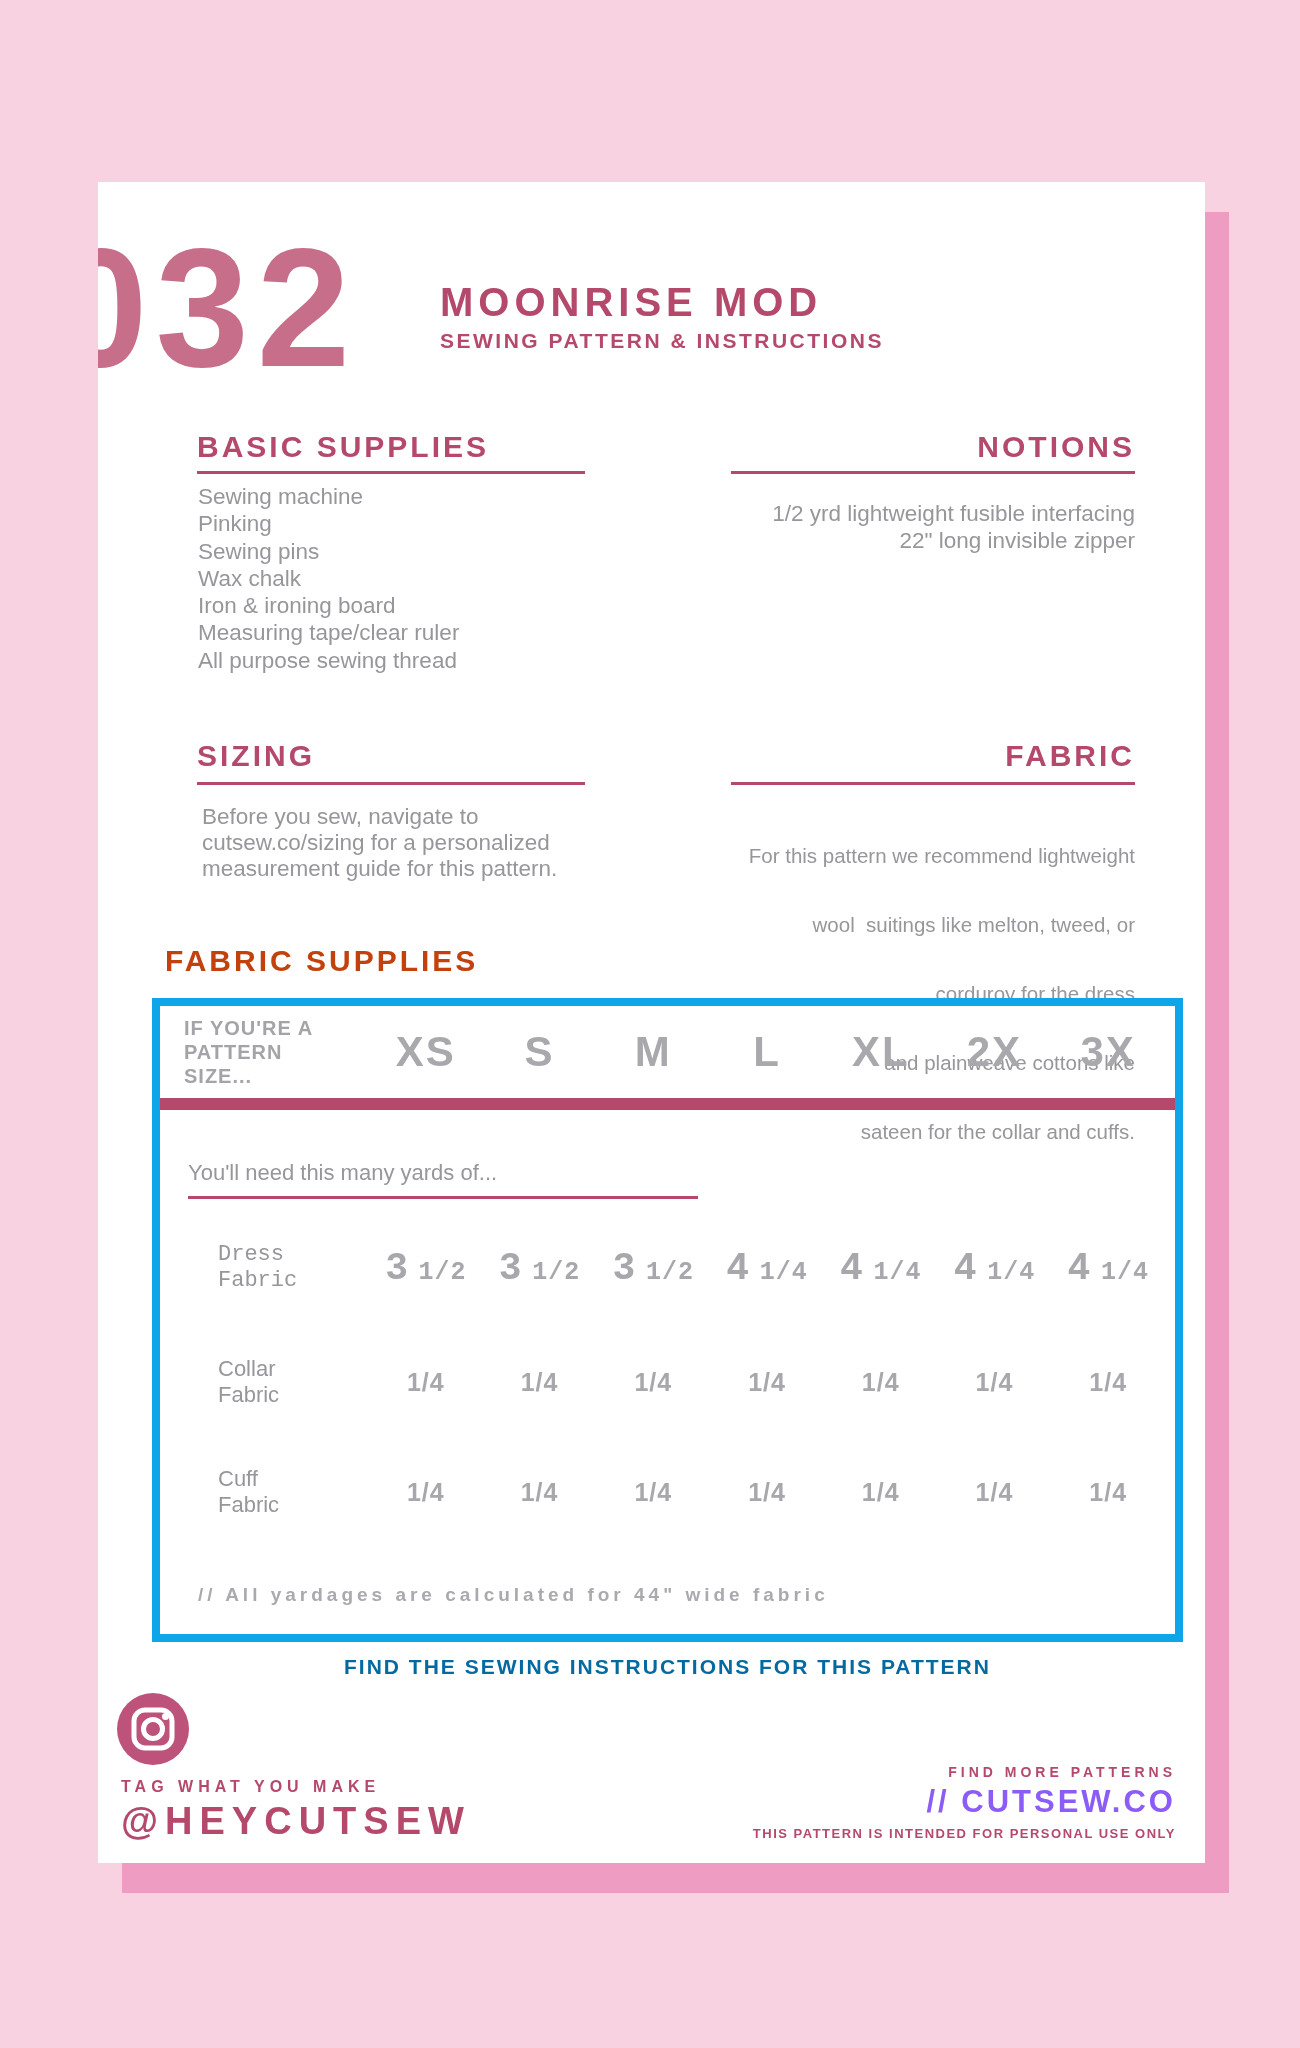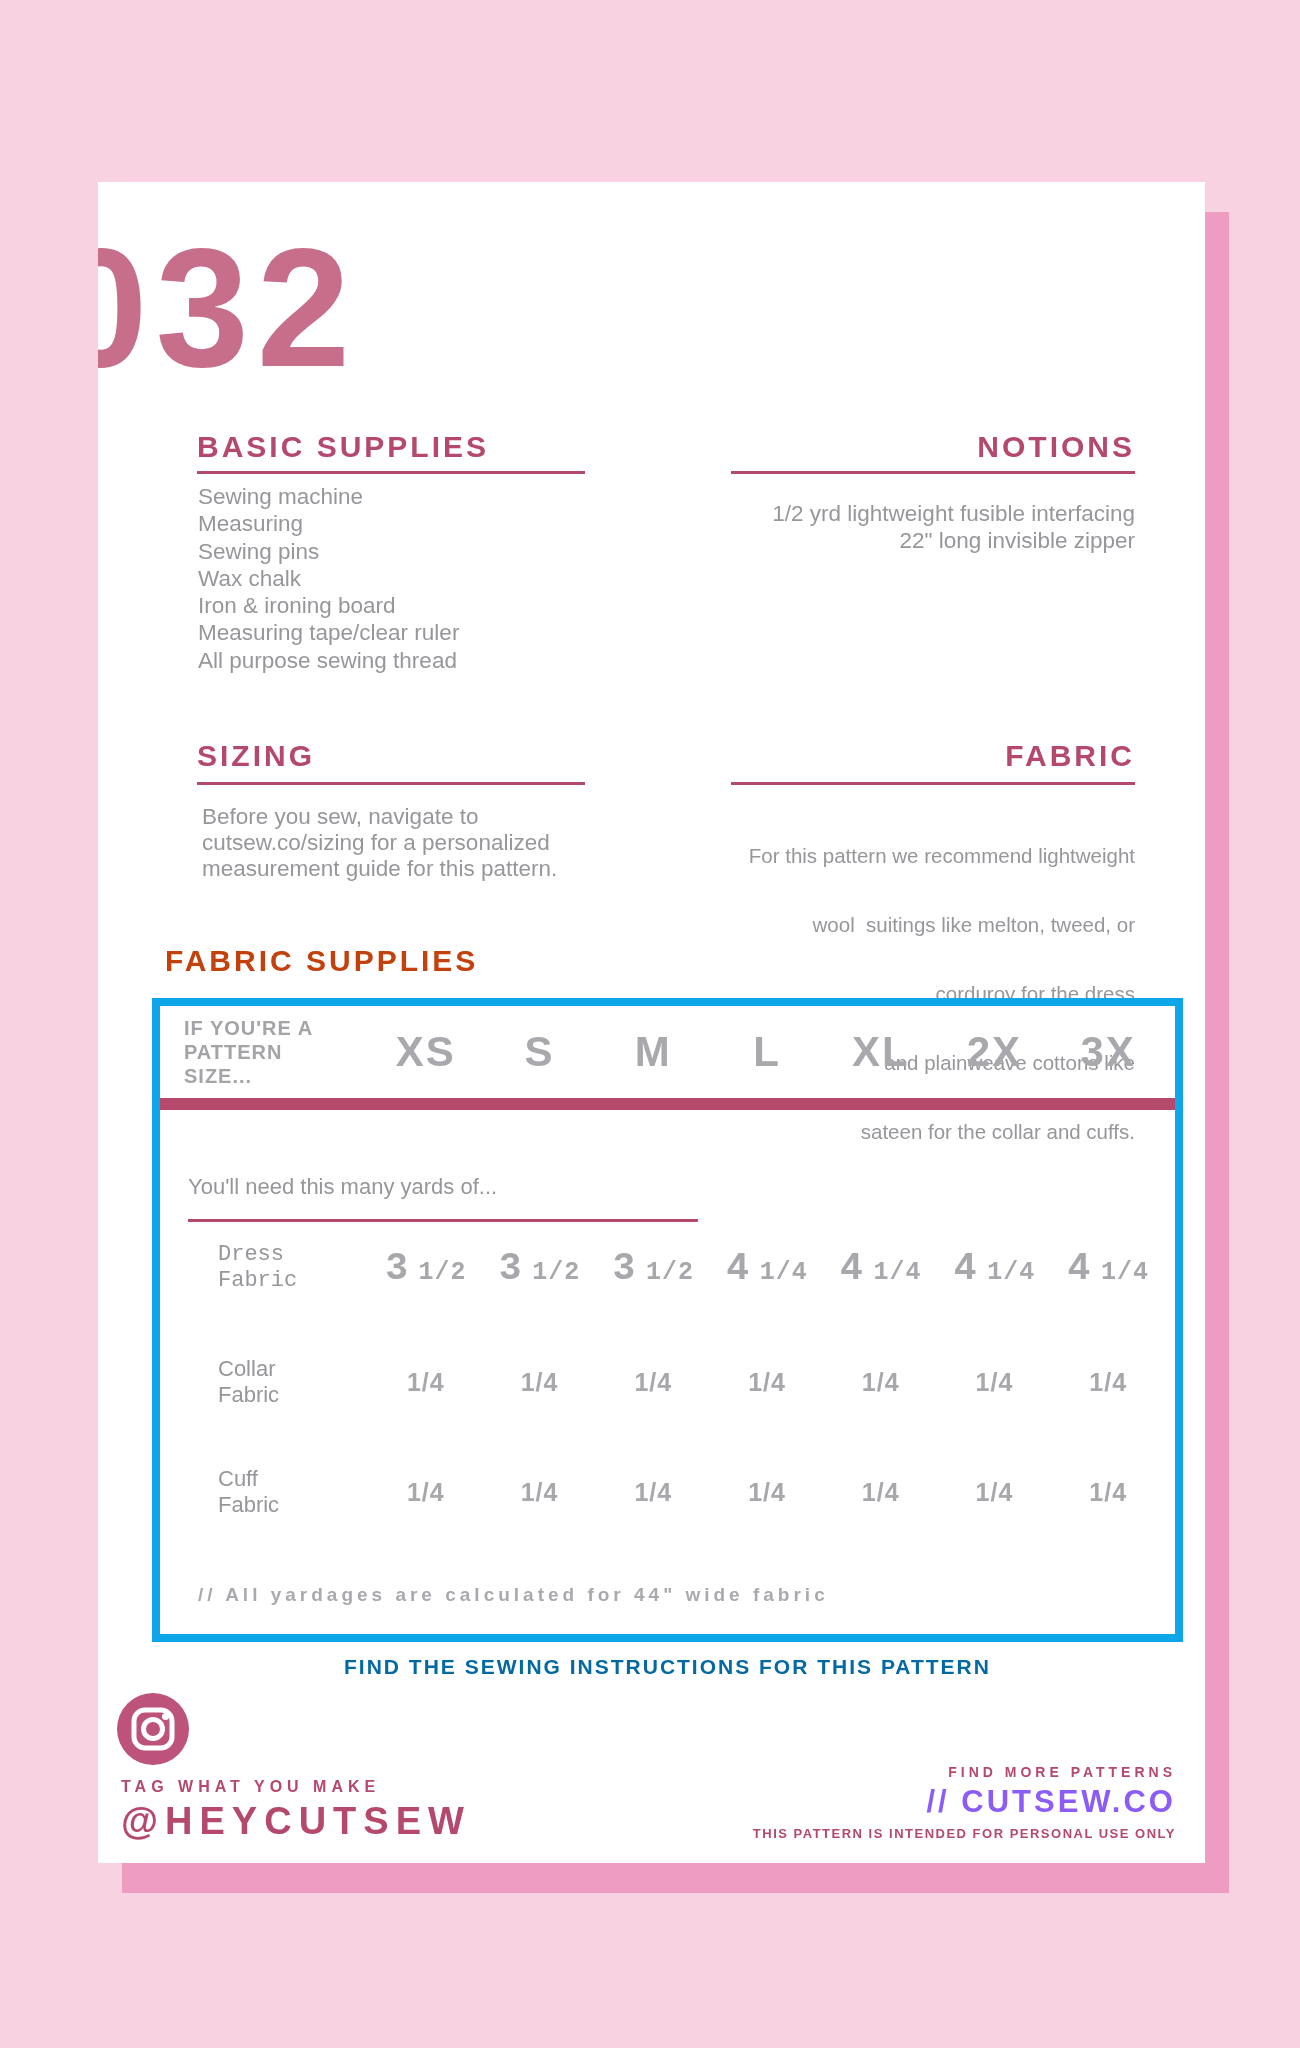--- a/index.html
+++ b/index.html
@@ -77,24 +77,24 @@
     width:185px; font-size:20px; font-weight:700;
     letter-spacing:1px; color:#a3a3a8; line-height:24px;
   }
   .t-size-cell {
     flex:1; text-align:center;
     font-size:42px; font-weight:800; letter-spacing:2px; color:#a8a8ad;
   }
   .t-sep { height:12px; background:#b5496b; width:100%; }
   .t-body { position:relative; height:518px; }
   .yards-label {
-    position:absolute; left:28px; top:64px;
+    position:absolute; left:28px; top:50px;
     font-size:22px; color:#96969b;
     border-bottom:3px solid #b5496b;
-    width:510px; padding-bottom:19px;
+    width:510px; padding-bottom:10px;
   }
   .t-row {
     position:absolute; left:24px; right:10px;
     display:flex; align-items:center;
   }
   .t-row-label {
     width:185px; padding-left:34px;
     font-size:22px; line-height:26px; color:#96969b;
   }
   .t-cell { flex:1; text-align:center; color:#a7a7ac; white-space:nowrap; }
@@ -128,25 +128,29 @@
   .more-line3 { font-size:13px; font-weight:800; letter-spacing:1.5px; color:#b5496b; margin-top:6px; }
 </style>
 </head>
 <body>
 
 <div class="shadow"></div>
 
 <div class="card">
 
   <div class="big-number">032</div>
+  <div class="title-block">
+    <div class="title">MOONRISE MOD</div>
+    <div class="subtitle">SEWING PATTERN &amp; INSTRUCTIONS</div>
+  </div>
 
   <div class="sect-head r1 left-col pos-row1-head">BASIC SUPPLIES</div>
   <div class="supplies-list gray">
     <span class="line-item">Sewing machine</span>
-    <span class="line-item">Measuring</span>
+    <span class="line-item">Pinking</span>
     <span class="line-item">Sewing pins</span>
     <span class="line-item">Wax chalk</span>
     <span class="line-item">Iron &amp; ironing board</span>
     <span class="line-item">Measuring tape/clear ruler</span>
     <span class="line-item">All purpose sewing thread</span>
   </div>
 
   <div class="sect-head r1 right-col pos-row1-head">NOTIONS</div>
   <div class="notions-list gray">
     <span class="line-item">1/2 yrd lightweight fusible interfacing</span>

